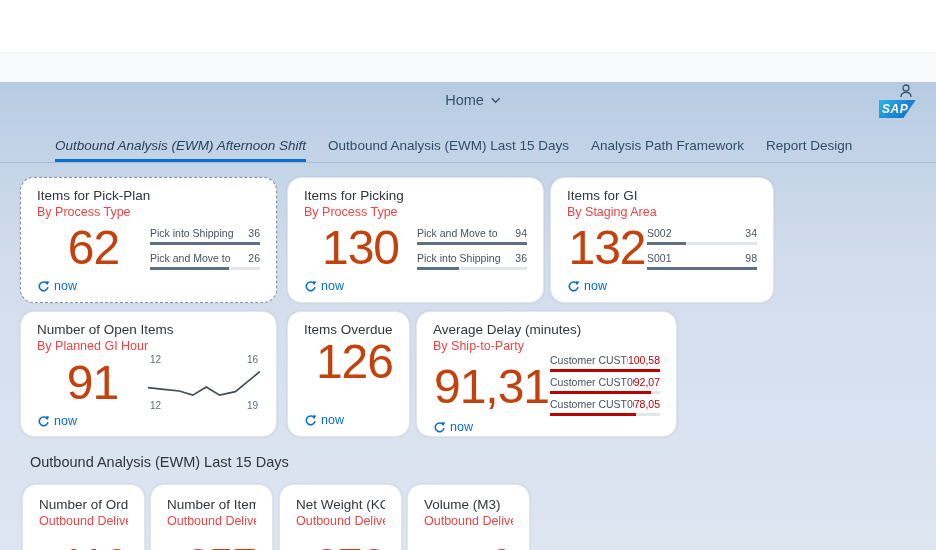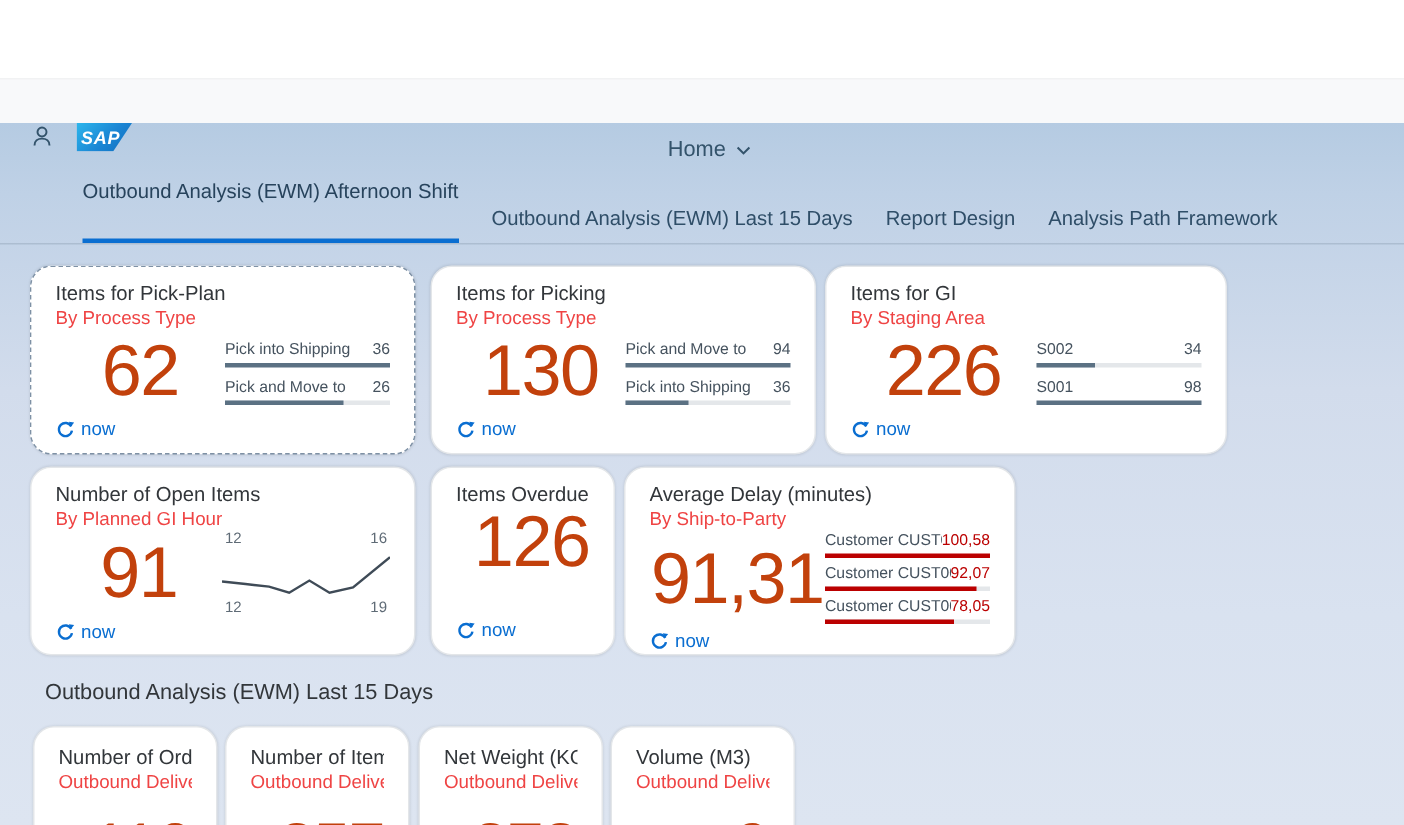--- a/index.html
+++ b/index.html
@@ -7,45 +7,45 @@
     font-family:"Liberation Sans","DejaVu Sans",sans-serif; }
   .stage { position:relative; width:936px; height:550px; overflow:hidden; background:#fff; }
 
   .top-margin { height:52px; background:#ffffff; }
   .top-margin2 { height:30px; background:#f8f9fa; border-top:1px solid #f1f2f3; }
 
   .shell { position:absolute; top:82px; left:0; right:0; bottom:0; height:468px;
     background:linear-gradient(180deg,#b5cbe2 0%,#bfd1e6 10%,#d2dcec 38%,#d9e2f0 70%,#dde5f1 100%); }
 
   
-  .shell-header { position:relative; height:36px; display:flex; align-items:flex-start; padding:0 20px; }
+  .shell-header { position:relative; height:36px; display:flex; align-items:flex-end; padding:0 20px;flex-direction:column; }
   .avatar-btn { width:18px; height:18px; display:flex; align-items:center; cursor:pointer; }
   .sap-logo { margin-left:13px; width:37px; height:19px;
     background:linear-gradient(135deg,#2cb6ec 0%,#1b86d4 55%,#0f6cbd 100%);
     clip-path:polygon(0 0,100% 0,66% 100%,0 100%);
     color:#fff; font-weight:bold; font-style:italic; font-size:12px;
     display:flex; align-items:center; padding-left:3px; letter-spacing:.5px; }
   .home-menu { position:absolute; left:50%; top:50%; transform:translate(-41%,-50%);
     display:flex; align-items:center; gap:6px; color:#33536b; font-size:14.5px; cursor:pointer; }
 
   
   .tabbar { display:flex; gap:22px; padding:13px 20px 0 55px; align-items:flex-end;
     border-bottom:1px solid rgba(110,130,150,.28); height:45px; }
   .tab { font-size:13.5px; color:#2f4e68; padding-bottom:9px; cursor:pointer; white-space:nowrap; }
-  .tab.selected { border-bottom:3px solid #0a6ed1; padding-bottom:24px; color:#27435c; }
+  .tab.selected { border-bottom:3px solid #0a6ed1; padding-bottom:6px; color:#27435c;font-style:italic; }
 
   
   .content { padding:14px 20px 0 20px; }
   .tile-row { display:flex; align-items:flex-start; }
   .tile { background:#ffffff; border:1px solid #e3e6e9; border-radius:14px;
     box-shadow:0 0 2px rgba(0,0,0,.12); height:126px; display:flex; flex-direction:column;
     padding:9px 16px 6px 16px; cursor:pointer; }
   .tile.focused { border:1px dashed #7e91a5; }
   .w2 { width:257px; }
-  .w2b { width:268px; }
+  .w2b { width:224px; }
   .w1 { width:123px; }
   .t-title { font-size:13.5px; color:#32363a; line-height:17px; white-space:nowrap; overflow:hidden; }
   .t-sub { font-size:12.5px; color:#ef4444; line-height:16px; white-space:nowrap; overflow:hidden; }
   .t-body { flex:1; display:flex; align-items:center; }
   .t-kpi { font-size:48px; font-weight:300; color:#c2410c; letter-spacing:-1px; line-height:1; }
   .t-body.center-left { justify-content:space-between; }
   .t-body.center-left .t-kpi { flex:1; text-align:center; }
   .t-body.right-end { justify-content:flex-end; align-items:flex-start; padding-bottom:4px; }
   .t-foot { height:20px; display:flex; align-items:center; gap:4px; color:#0a6ed1; font-size:12.5px; }
 
@@ -106,22 +106,22 @@
         <span>Home</span>
         <svg viewBox="0 0 12 8" width="11" height="7">
           <path class="chev-ic" d="M1.5 1.5 L6 6 L10.5 1.5"></path>
         </svg>
       </div>
     </div>
 
     <div class="tabbar">
       <div class="tab selected">Outbound Analysis (EWM) Afternoon Shift</div>
       <div class="tab">Outbound Analysis (EWM) Last 15 Days</div>
+      <div class="tab">Analysis Path Framework</div>
       <div class="tab">Report Design</div>
-      <div class="tab">Analysis Path Framework</div>
     </div>
 
     <div class="content">
 
       <div class="tile-row">
 
         <div class="tile w2 focused">
           <div>
             <div class="t-title">Items for Pick-Plan</div>
             <div class="t-sub">By Process Type</div>
@@ -194,21 +194,21 @@
             <span>now</span>
           </div>
         </div>
 
         <div class="tile w2b ml6">
           <div>
             <div class="t-title">Items for GI</div>
             <div class="t-sub">By Staging Area</div>
           </div>
           <div class="t-body center-left">
-            <div class="t-kpi">226</div>
+            <div class="t-kpi">132</div>
             <div class="cmp">
               <div class="cmp-row">
                 <div class="cmp-line">
                   <span class="cmp-label">S002</span>
                   <span class="cmp-val">34</span>
                 </div>
                 <div class="cmp-track">
                     <i class="cmp-fill" style="width: 35%;"></i>
                   </div>
               </div>

